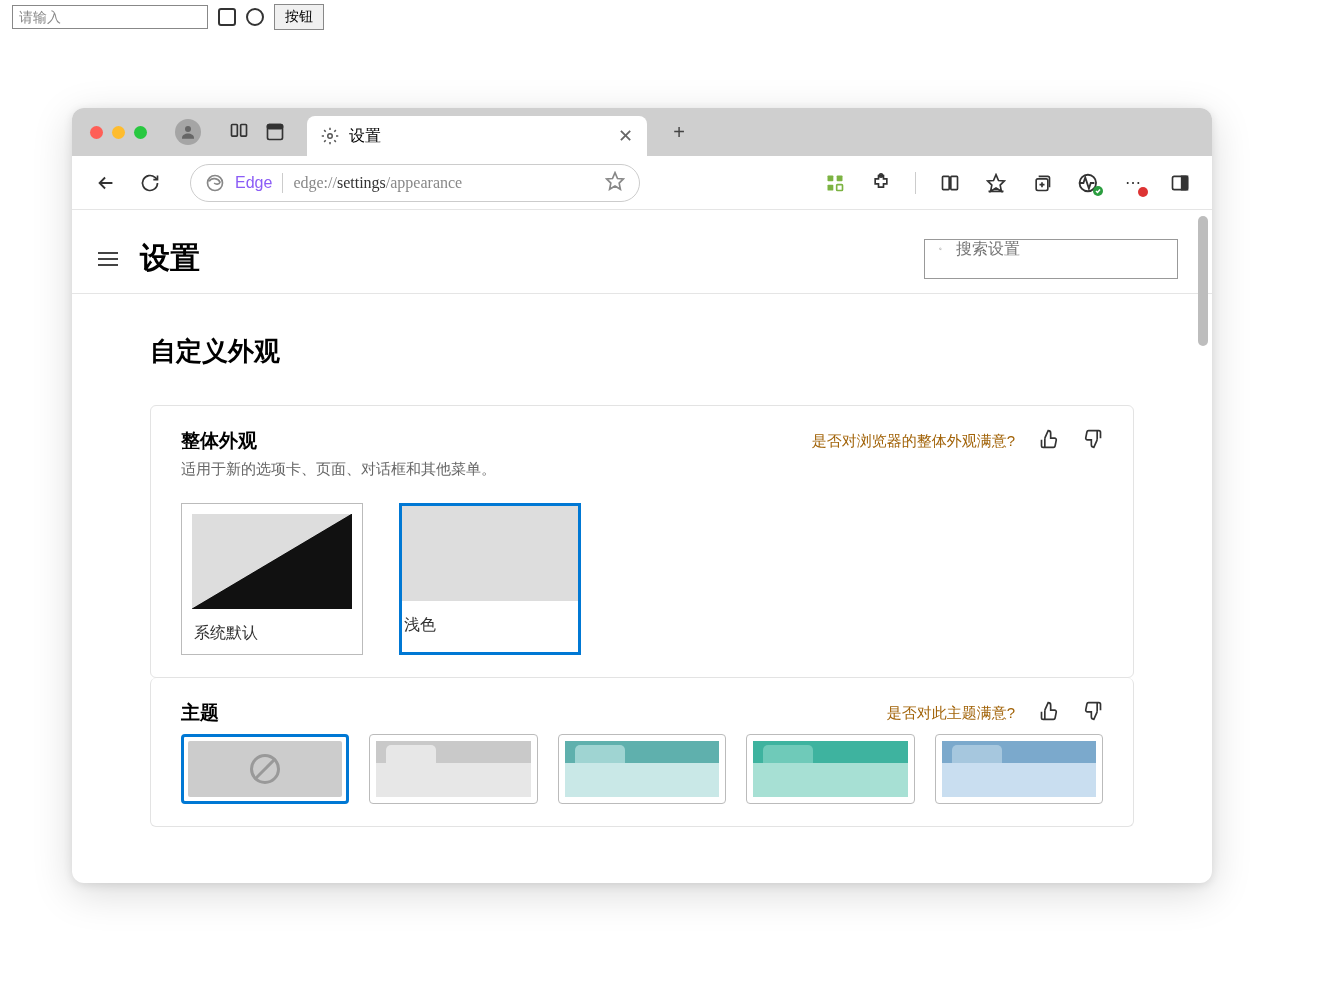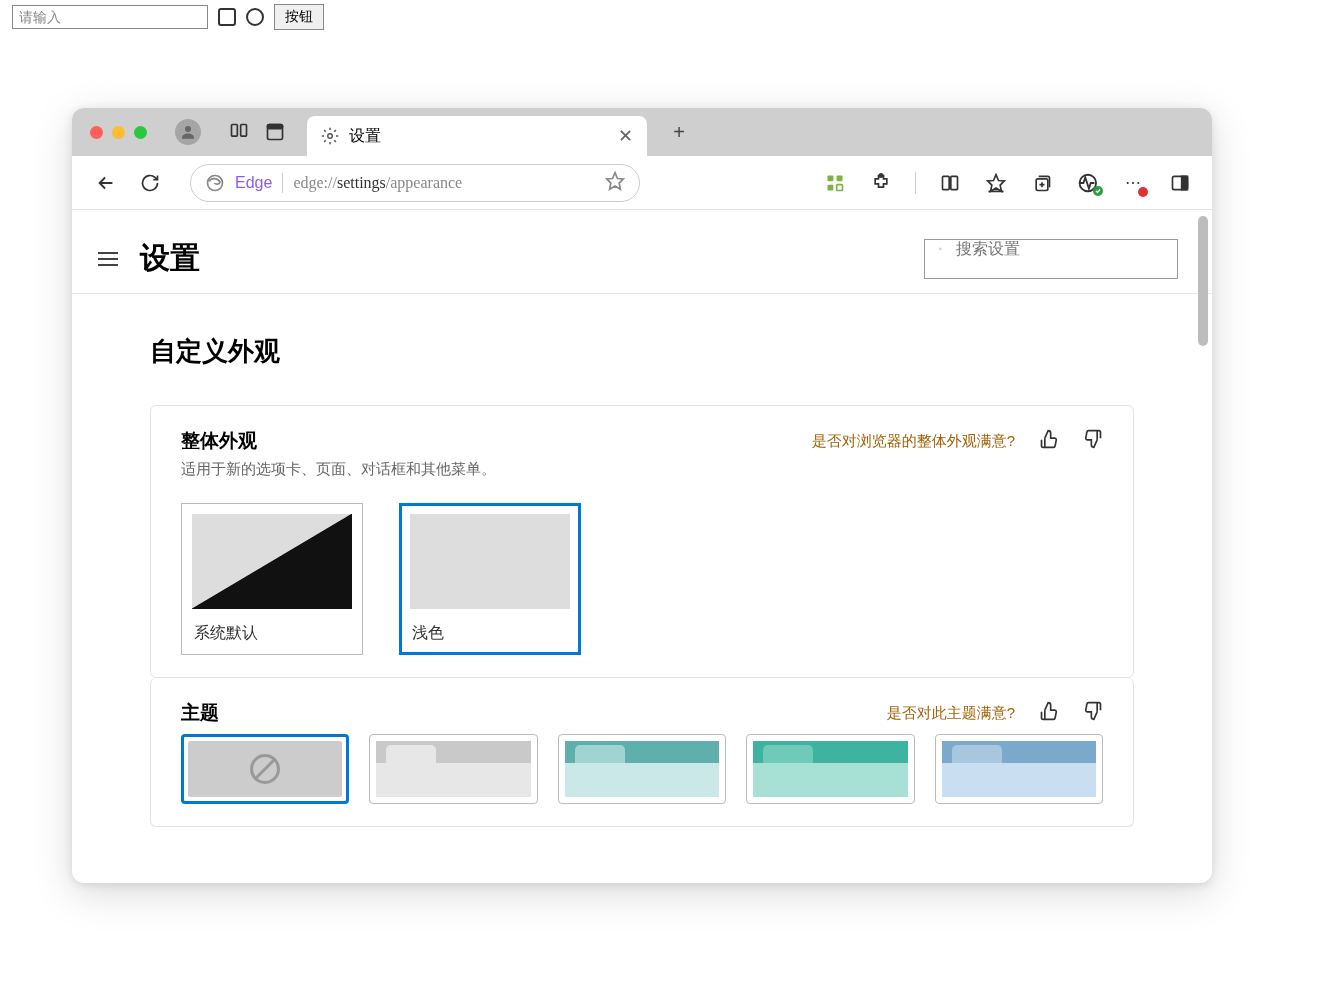--- a/index.html
+++ b/index.html
@@ -259,21 +259,21 @@
       display: flex;
       gap: 36px;
     }
     .theme-option {
       width: 182px;
       border: 1.5px solid #bbb;
       border-radius: 0;
       padding: 10px;
       cursor: pointer;
     }
-    .theme-option.selected { border: 3px solid #0078d4; padding: 8px; }
+    .theme-option.selected { border: 3px solid #0078d4; padding: 0; }
     .theme-option.hovered { border: 2px solid #666; padding: 9px; }
     .theme-preview {
       width: 100%;
       height: 95px;
       background: #ddd;
       margin-bottom: 14px;
       position: relative;
     }
     .theme-preview.system {
       background: linear-gradient(to bottom right, #ddd 0%, #ddd 49.5%, #111 50%, #111 100%);

